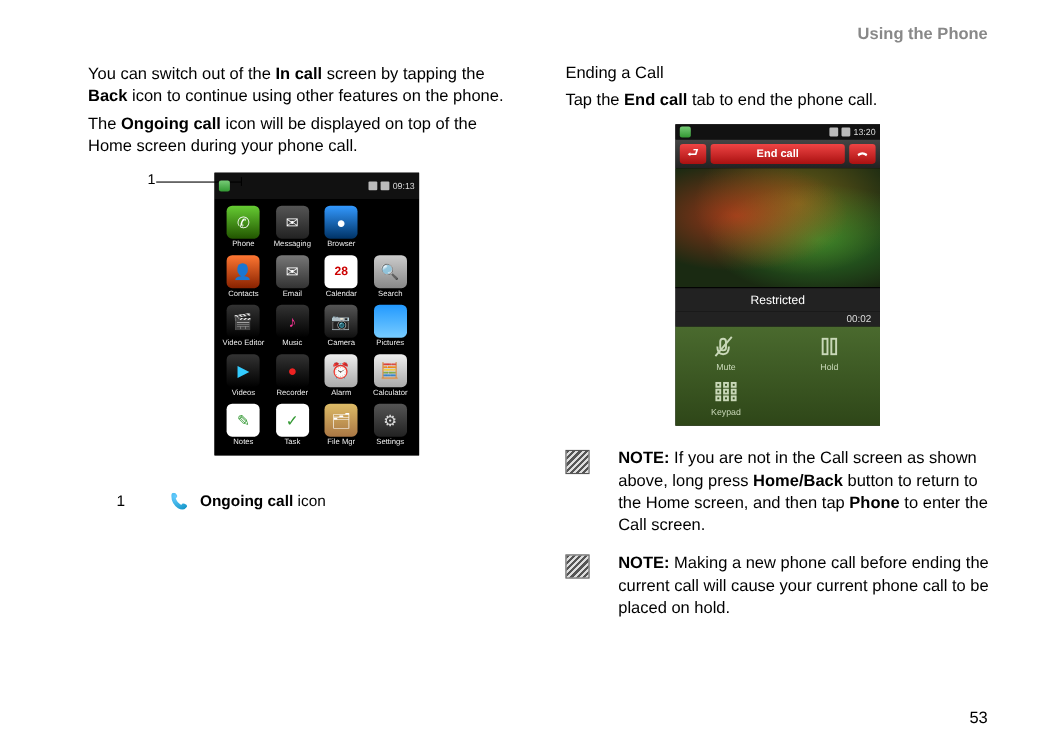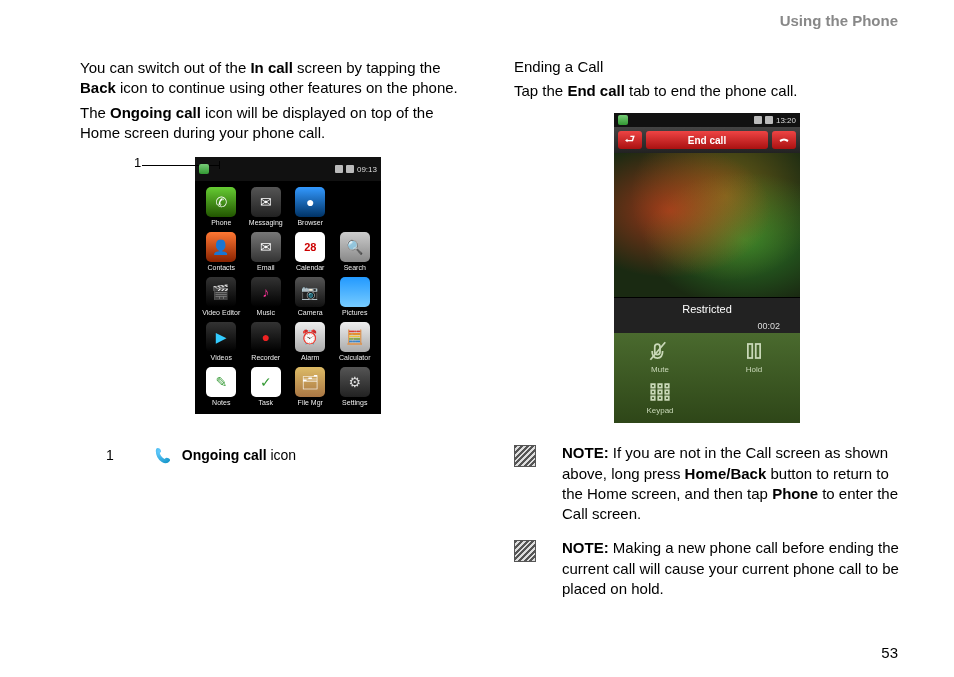--- a/index.html
+++ b/index.html
@@ -15,21 +15,21 @@
   }
   .page {
     display: flex;
     padding: 24px 54px 10px 80px;
     gap: 48px;
     height: 100%;
     position: relative;
   }
   .header-title {
     position: absolute;
-    top: 12px;
+    top: 22px;
     right: 56px;
     font-weight: bold;
     color: #888;
     font-size: 15px;
     font-stretch: condensed;
   }
   .page-number {
     position: absolute;
     bottom: 16px;
     right: 56px;
@@ -149,21 +149,21 @@
     content:"";
     position:absolute; inset:0;
     background: radial-gradient(circle at 30% 30%, #6cf, #08b);
     clip-path: path("M4 2 Q2 2 2 5 Q2 12 8 16 Q13 19 16 15 Q17 13 14 12 Q12 11 11 13 Q7 11 6 7 Q8 6 7 4 Q6 2 4 2 Z");
   }
   .legend b { font-weight:bold; }
 
   
   .phone2-wrap { display:flex; justify-content:center; margin: 8px 0 14px 0; }
   .phone2 {
-    width: 186px; height: 310px;
+    width: 186px; height: 274px;
     background: #000; color:#fff; font-size:9px;
     display:flex; flex-direction:column;
   }
   .p2-statusbar {
     height: 14px; background:#111;
     display:flex; align-items:center; justify-content:flex-end;
     padding:0 4px; gap:3px; font-size:8px; color:#ddd;
   }
   .p2-statusbar .left-ico{
     margin-right:auto; width:10px; height:10px;
@@ -200,21 +200,21 @@
       #1a2a12;
   }
   .p2-restricted {
     height:22px; background: rgba(40,40,40,.85); border-top:1px solid #000;
     display:flex; align-items:center; justify-content:center;
     color:#fff; font-size:11px;
   }
   .p2-timer {
     height:14px; background:#222;
     display:flex; align-items:center; justify-content:flex-end;
-    padding-right:20px; font-size:9px; color:#ddd;
+    padding-right:8px; font-size:9px; color:#ddd;
   }
   .p2-ctrls {
     background: linear-gradient(#4a6a2e,#2e4618);
     padding: 6px 8px 8px 8px;
     display:grid; grid-template-columns:1fr 1fr; gap:6px 18px;
   }
   .p2-btn { display:flex; flex-direction:column; align-items:center; gap:2px; color:#c9d8b8; }
   .p2-btn .bic { width:34px; height:24px; display:flex; align-items:center; justify-content:center; }
   .p2-btn .bic svg { width:28px; height:22px; stroke:#c9d8b8; fill:none; stroke-width:2; }
   .p2-btn .blb { font-size:8px; }

